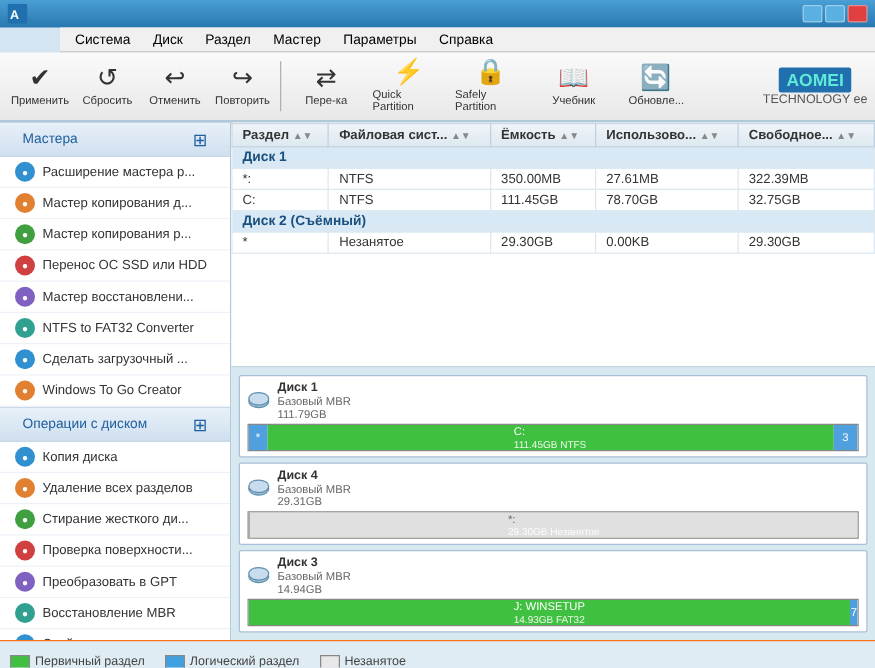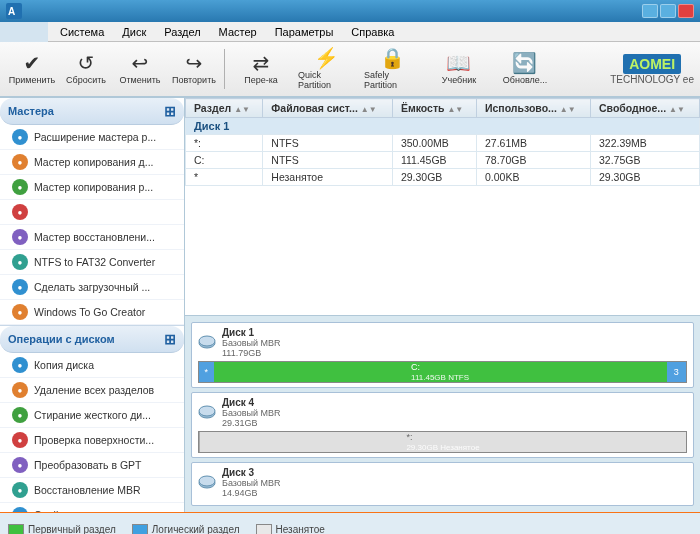--- a/index.html
+++ b/index.html
@@ -17,30 +17,30 @@
     #menubar { background: #f0f0f0; border-bottom: 1px solid #c0c0c0; height: 20px; display: flex; align-items: center; padding: 0 4px; gap: 2px; margin-left: 48px; }
     .menu-item { padding: 2px 8px; font-size: 11px; cursor: pointer; border-radius: 2px; }
 
     
     #toolbar { background: linear-gradient(to bottom, #fafafa, #e8e8e8); border-bottom: 2px solid #b0c8d8; height: 56px; display: flex; align-items: center; padding: 4px 6px; gap: 2px; }
     .tool-btn { display: flex; flex-direction: column; align-items: center; justify-content: center; width: 52px; height: 48px; border: 1px solid transparent; border-radius: 3px; cursor: pointer; font-size: 9px; color: #333; gap: 2px; padding: 2px; }
     .tool-btn .icon { font-size: 20px; line-height: 1; }
     .tool-btn.wide { width: 64px; }
     .toolbar-sep { width: 1px; height: 40px; background: #b0b0b0; margin: 0 2px; }
     .aomei-logo { margin-left: auto; display: flex; align-items: center; gap: 4px; }
-    .aomei-logo-box { background: #2070b0; color: #bef264; font-weight: bold; font-size: 14px; padding: 2px 6px; border-radius: 2px; }
+    .aomei-logo-box { background: #2070b0; color: #5eead4; font-weight: bold; font-size: 14px; padding: 2px 6px; border-radius: 2px; }
     .aomei-logo-text { font-size: 10px; color: #555; }
 
     
     #main { display: flex; height: calc(534px - 22px - 20px - 56px - 22px); }
 
     
     #sidebar { width: 185px; background: white; border-right: 1px solid #b0c8d8; overflow-y: auto; flex-shrink: 0; }
     .sidebar-section { border-bottom: 1px solid #c8d8e8; }
-    .sidebar-header { background: linear-gradient(to bottom, #e8f0f8, #d0e0f0); padding: 5px 8px; font-weight: bold; font-size: 11px; color: #2060a0; display: flex; justify-content: space-between; align-items: center; border-bottom: 1px solid #b8cce0; border-radius: 13px; }
+    .sidebar-header { background: linear-gradient(to bottom, #e8f0f8, #d0e0f0); padding: 5px 18px; font-weight: normal; font-size: 11px; color: #2060a0; display: flex; justify-content: space-between; align-items: center; border-bottom: 1px solid #b8cce0; }
     .sidebar-item { display: flex; align-items: center; padding: 4px 8px 4px 12px; cursor: pointer; gap: 6px; color: #333; font-size: 10.5px; border-bottom: 1px solid #eef2f8; }
     .sidebar-icon { width: 16px; height: 16px; border-radius: 50%; flex-shrink: 0; display: flex; align-items: center; justify-content: center; font-size: 8px; }
     .icon-blue { background: #3090d0; color: white; }
     .icon-orange { background: #e08030; color: white; }
     .icon-green { background: #40a040; color: white; }
     .icon-red { background: #d04040; color: white; }
     .icon-purple { background: #8060c0; color: white; }
     .icon-teal { background: #30a090; color: white; }
 
     
@@ -170,20 +170,21 @@
         <div class="sidebar-item">
       <div class="sidebar-icon icon-orange">●</div>
       <span>Мастер копирования д...</span>
         </div>
         <div class="sidebar-item">
       <div class="sidebar-icon icon-green">●</div>
       <span>Мастер копирования р...</span>
         </div>
         <div class="sidebar-item">
       <div class="sidebar-icon icon-red">●</div>
+      <span>Перенос ОС SSD или HDD</span>
         </div>
         <div class="sidebar-item">
       <div class="sidebar-icon icon-purple">●</div>
       <span>Мастер восстановлени...</span>
         </div>
         <div class="sidebar-item">
       <div class="sidebar-icon icon-teal">●</div>
       <span>NTFS to FAT32 Converter</span>
         </div>
         <div class="sidebar-item">
@@ -254,20 +255,23 @@
               <td>350.00MB</td>
               <td>27.61MB</td>
               <td>322.39MB</td>
             </tr>
             <tr class="part-row">
               <td>C:</td>
               <td>NTFS</td>
               <td>111.45GB</td>
               <td>78.70GB</td>
               <td>32.75GB</td>
+            </tr>
+            <tr class="disk-header">
+              <td colspan="5">Диск 2 (Съёмный)</td>
             </tr>
             <tr class="part-row">
               <td>*</td>
               <td>Незанятое</td>
               <td>29.30GB</td>
               <td>0.00KB</td>
               <td>29.30GB</td>
             </tr>
           </tbody>
       </table>
@@ -321,20 +325,28 @@
     <svg width="18" height="18" viewBox="0 0 18 18">
       <ellipse cx="9" cy="9" rx="8" ry="5" fill="#a0c0d8" stroke="#6090b0" stroke-width="1"></ellipse>
       <ellipse cx="9" cy="7" rx="8" ry="5" fill="#c8dced" stroke="#6090b0" stroke-width="1"></ellipse>
     </svg>
     <div>
       <div class="disk-vis-title">Диск 3</div>
       <div class="disk-vis-sub">Базовый MBR</div>
       <div class="disk-vis-sub">14.94GB</div>
     </div>
           </div>
+          <div class="disk-bar-container">
+            <div class="disk-seg seg-fat32" style="width: 99%;">
+              <span>J: WINSETUP<br><span style="font-size:8px;color:rgba(255,255,255,0.9)">14.93GB FAT32</span></span>
+            </div>
+            <div class="disk-seg seg-system" style="width: 1%;">
+              <span>7</span>
+            </div>
+          </div>
         </div>
       </div>
   </div>
 </div>
 
 <div id="statusbar">
 <div class="legend-item">
       <div class="legend-color legend-primary"></div>
       <span>Первичный раздел</span>
     </div>

